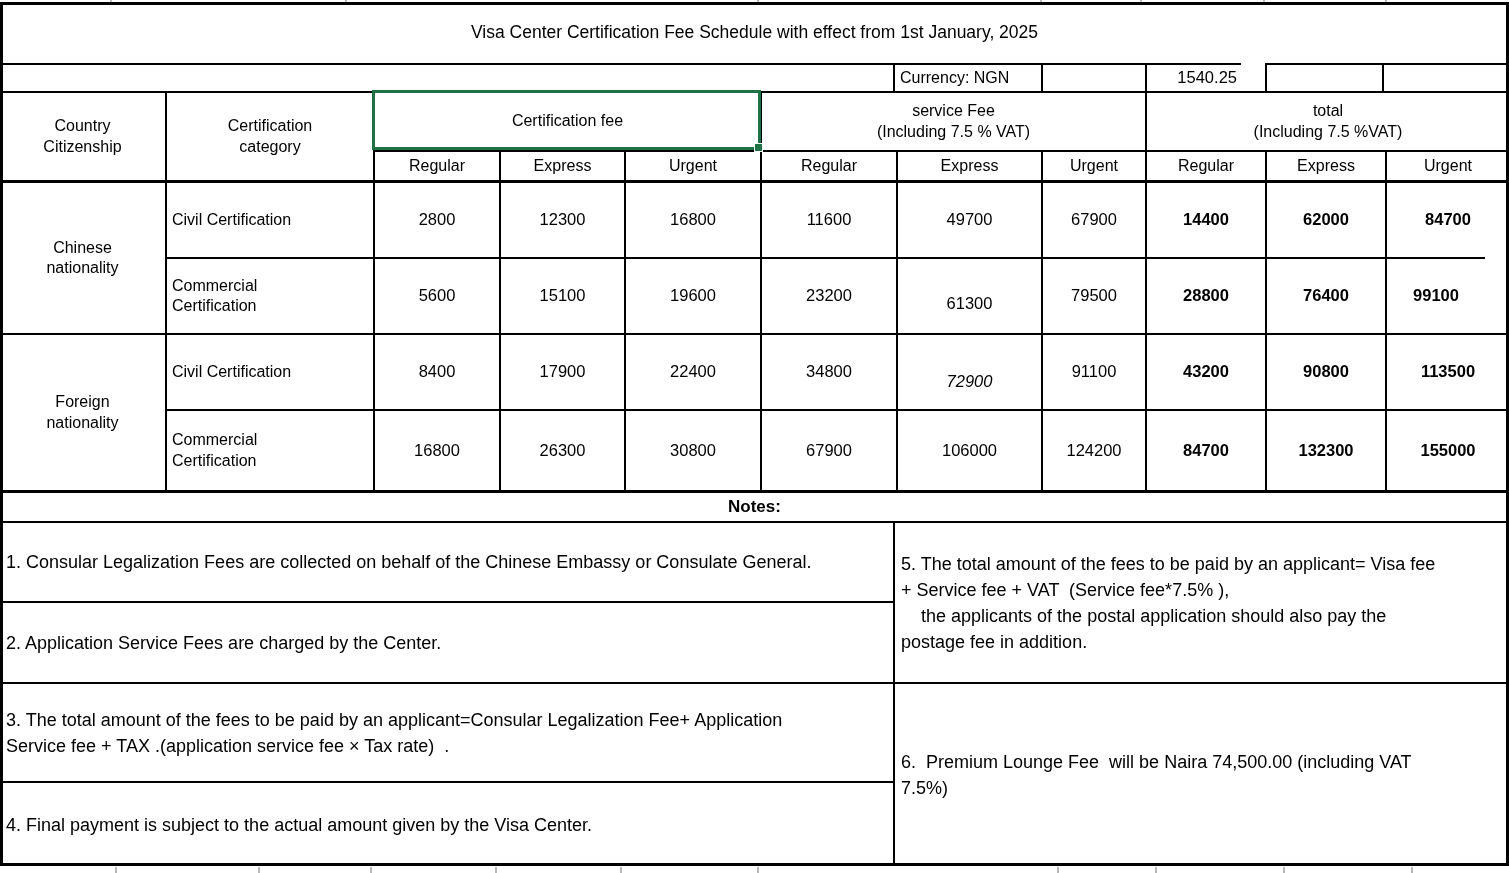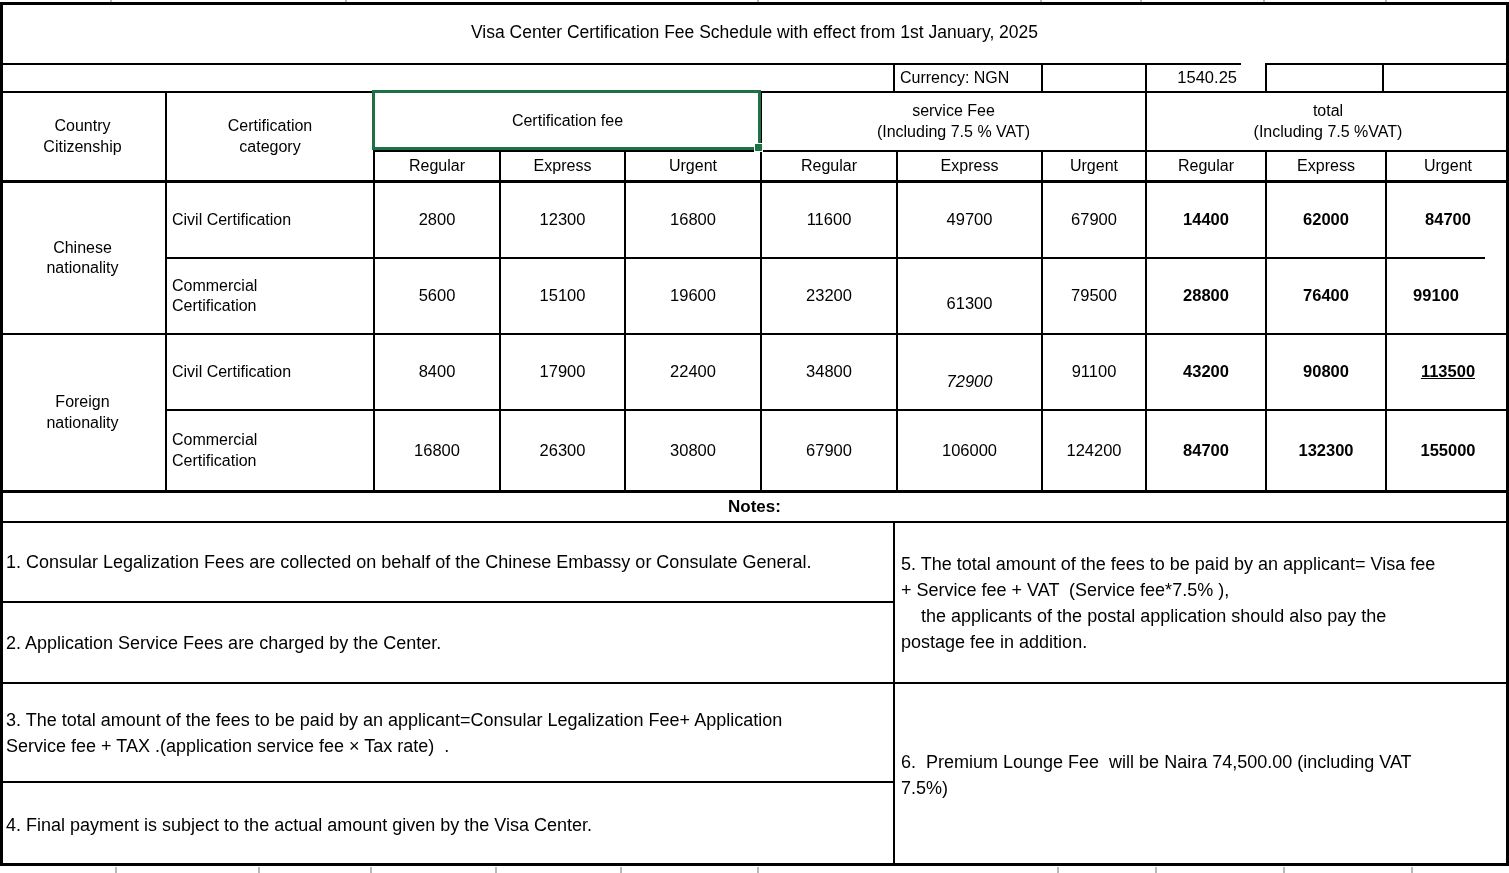--- a/index.html
+++ b/index.html
@@ -98,21 +98,21 @@
   <div class="cell num bold" style="left:1385px;top:257px;width:100px;height:76px;">99100</div>
 
   <div class="cell num" style="left:373px;top:333px;width:126px;height:76px;">8400</div>
   <div class="cell num" style="left:499px;top:333px;width:125px;height:76px;">17900</div>
   <div class="cell num" style="left:624px;top:333px;width:136px;height:76px;text-align:center;">22400</div>
   <div class="cell num" style="left:760px;top:333px;width:136px;height:76px;">34800</div>
   <div class="cell num" style="left:896px;top:333px;width:145px;height:96px;font-style:italic;">72900</div>
   <div class="cell num" style="left:1041px;top:333px;width:104px;height:76px;">91100</div>
   <div class="cell num bold" style="left:1145px;top:333px;width:120px;height:76px;">43200</div>
   <div class="cell num bold" style="left:1265px;top:333px;width:120px;height:76px;">90800</div>
-  <div class="cell num bold" style="left:1385px;top:333px;width:124px;height:76px;text-decoration:underline;">113500</div>
+  <div class="cell num bold" style="left:1385px;top:333px;width:124px;height:76px;">113500</div>
 
   <div class="cell num" style="left:373px;top:409px;width:126px;height:81px;">16800</div>
   <div class="cell num" style="left:499px;top:409px;width:125px;height:81px;">26300</div>
   <div class="cell num" style="left:624px;top:409px;width:136px;height:81px;">30800</div>
   <div class="cell num" style="left:760px;top:409px;width:136px;height:81px;">67900</div>
   <div class="cell num" style="left:896px;top:409px;width:145px;height:81px;">106000</div>
   <div class="cell num" style="left:1041px;top:409px;width:104px;height:81px;">124200</div>
   <div class="cell num bold" style="left:1145px;top:409px;width:120px;height:81px;">84700</div>
   <div class="cell num bold" style="left:1265px;top:409px;width:120px;height:81px;">132300</div>
   <div class="cell num bold" style="left:1385px;top:409px;width:124px;height:81px;">155000</div>

